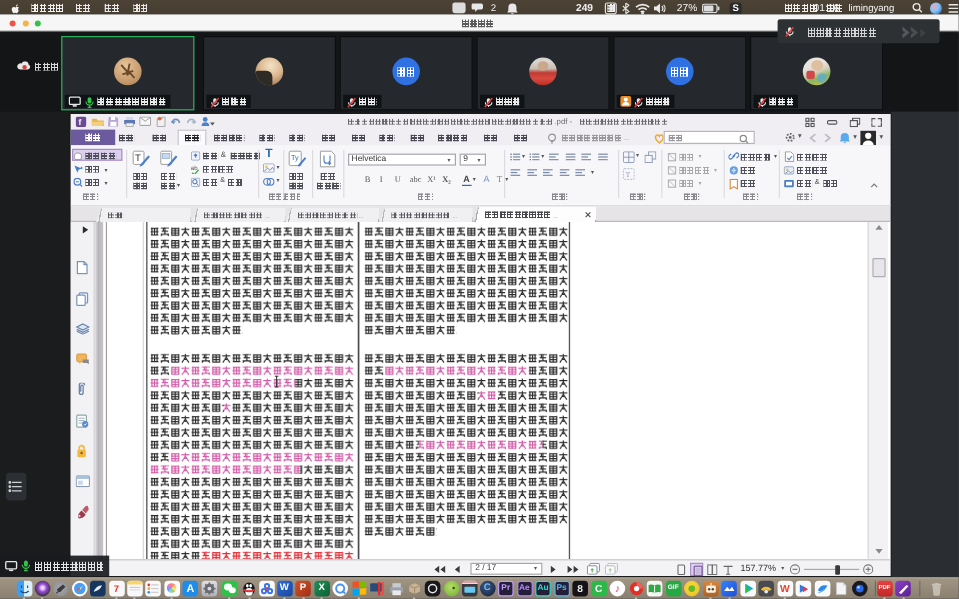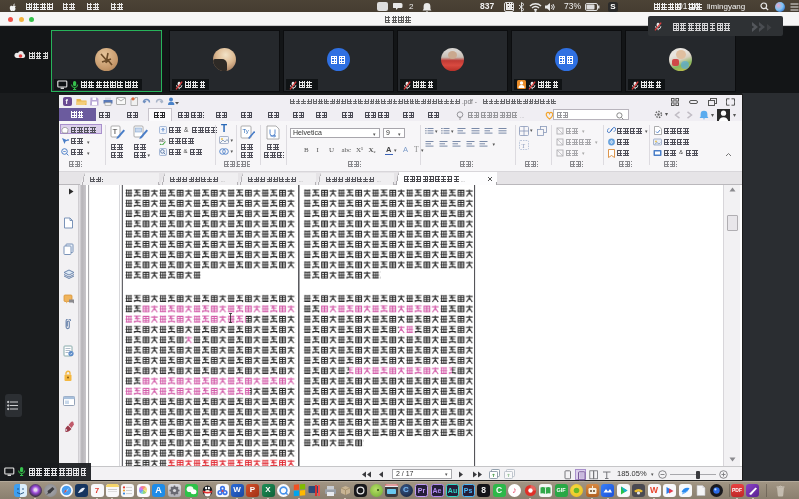--- a/index.html
+++ b/index.html
@@ -31,21 +31,21 @@
         <path d="M1 1 h7 a1.5 1.5 0 0 1 1.5 1.5 v2 a1.5 1.5 0 0 1 -1.5 1.5 h-3 l-2 2 v-2 h-2 a1.5 1.5 0 0 1 -1.5 -1.5 v-2 A1.5 1.5 0 0 1 1 1z" fill="#e8e8e8"></path>
       </svg>
     </div>
     <div class="ab" style="left:409px;top:2px;color:#eee;font-size:8px;line-height:9px;">2</div>
     <div class="ab" style="left:422px;top:1.5px;width:10px;height:11px;">
       <svg width="10" height="11">
         <path d="M5 1 a3.4 3.4 0 0 1 3.4 3.4 v2.6 l1 1.4 h-8.8 l1 -1.4 v-2.6 A3.4 3.4 0 0 1 5 1z" fill="#e8e8e8"></path>
         <path d="M3.8 9 a1.3 1.3 0 0 0 2.4 0z" fill="#e8e8e8"></path>
       </svg>
     </div>
-    <div class="ab" style="left:480px;top:2px;color:#f0f0f0;font-size:8.5px;line-height:9px;font-weight:bold;">837</div>
+    <div class="ab" style="left:480px;top:2px;color:#f0f0f0;font-size:8.5px;line-height:9px;font-weight:bold;">249</div>
     <div class="ab" style="left:506px;top:3px;"><i class="z" style="width:8px;height:7px;--c:#f0f0f0;--s:8px;"></i></div>
     <div class="ab" style="left:504px;top:2px;width:10px;height:10px;border:1px solid #e0e0e0;border-radius:2px;">
       <div style="margin:2px;width:4px;height:4px;border:1px solid #ddd;"></div>
     </div>
     <div class="ab" style="left:518px;top:2px;width:7px;height:10px;">
       <svg width="7" height="10">
         <path d="M3.5 0.5 v9 M3.5 0.5 l2.5 2 -5 4.5 M3.5 9.5 l2.5 -2 -5 -4.5" stroke="#ddd" stroke-width="1" fill="none"></path>
       </svg>
     </div>
     <div class="ab" style="left:529px;top:2px;width:13px;height:10px;">
@@ -54,21 +54,21 @@
         <circle cx="6.5" cy="9" r="1" fill="#e8e8e8"></circle>
       </svg>
     </div>
     <div class="ab" style="left:544px;top:2px;width:11px;height:10px;">
       <svg width="11" height="10">
         <path d="M1 3.5 h2 l3 -2.5 v8 l-3 -2.5 h-2 z" fill="#e8e8e8"></path>
         <path d="M7.5 3 a3 3 0 0 1 0 4 M9 2 a4.5 4.5 0 0 1 0 6" stroke="#e8e8e8" stroke-width="1" fill="none"></path>
       </svg>
     </div>
     <div class="ab" style="left:563px;top:2px;"></div>
-    <div class="ab" style="left:564px;top:2px;color:#f2f2f2;font-size:8.5px;line-height:9px;">73%</div>
+    <div class="ab" style="left:564px;top:2px;color:#f2f2f2;font-size:8.5px;line-height:9px;">27%</div>
     <div class="ab" style="left:585px;top:3px;width:15px;height:8px;">
       <svg width="15" height="8">
         <rect x="0.5" y="0.5" width="12" height="7" rx="1.5" fill="none" stroke="#ddd"></rect>
         <rect x="1.5" y="1.5" width="8" height="5" rx="1" fill="#ddd"></rect>
         <rect x="13" y="2.5" width="1.5" height="3" fill="#ddd"></rect>
       </svg>
     </div>
     <div class="ab" style="left:608px;top:1.5px;width:10px;height:10px;background:#2a2a2a;border-radius:2.5px;color:#fff;font-size:8px;line-height:10px;text-align:center;font-weight:bold;">S</div>
     <div class="ab" style="left:654px;top:3px;"><i class="z" style="width:27px;height:7px;--c:#f0f0f0;--s:7px;"></i></div>
     <div class="ab" style="left:689px;top:3px;"><i class="z" style="width:14px;height:7px;--c:#f0f0f0;--s:7px;"></i></div>
@@ -928,21 +928,21 @@
         <svg width="9" height="10" style="margin:0.5px">
           <rect x="0.8" y="0.8" width="3.6" height="8" fill="none" stroke="#6a6a6e" stroke-width="0.8"></rect>
           <rect x="4.8" y="0.8" width="3.6" height="8" fill="none" stroke="#6a6a6e" stroke-width="0.8"></rect>
         </svg>
       </div>
       <div class="ab" style="left:542px;top:2px;width:11px;height:11px;">
         <svg width="9" height="10" style="margin:0.5px">
           <path d="M1 2 h7.5 M4.75 2 v6.5 M3 8.5 h3.5" stroke="#6a6a6e" stroke-width="0.9" fill="none"></path>
         </svg>
       </div>
-      <div class="ab" style="left:558px;top:3px;font-size:7.5px;color:#333;line-height:8px;">185.05%</div>
+      <div class="ab" style="left:558px;top:3px;font-size:7.5px;color:#333;line-height:8px;">157.77%</div>
       <div class="ab" style="left:592px;top:5px;width:4px;color:#555;font-size:5px;line-height:4px;">▾</div>
       <svg class="ab" style="left:599px;top:3px" width="9" height="9">
         <circle cx="4.5" cy="4.5" r="3.8" fill="none" stroke="#7a7a7e" stroke-width="0.9"></circle>
         <path d="M2.5 4.5 h4" stroke="#7a7a7e" stroke-width="0.9"></path>
       </svg>
       <div class="ab" style="left:611px;top:7px;width:46px;height:1.4px;background:#a8a8ac;"></div>
       <div class="ab" style="left:637px;top:3.5px;width:3.5px;height:8px;background:#3a3a3e;border-radius:1px;"></div>
       <svg class="ab" style="left:660px;top:3px" width="9" height="9">
         <circle cx="4.5" cy="4.5" r="3.8" fill="none" stroke="#7a7a7e" stroke-width="0.9"></circle>
         <path d="M2.5 4.5 h4 M4.5 2.5 v4" stroke="#7a7a7e" stroke-width="0.9"></path>

